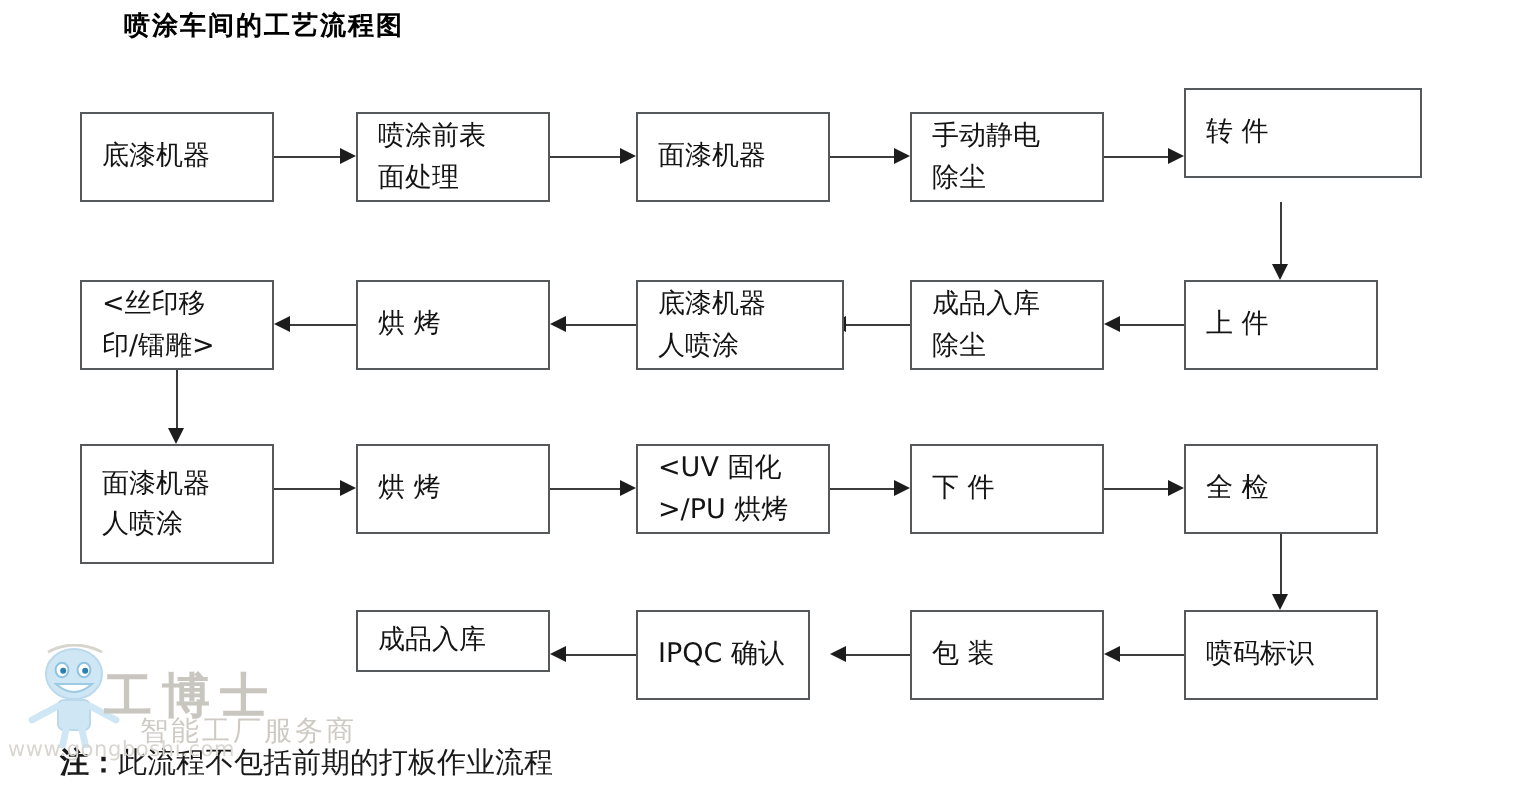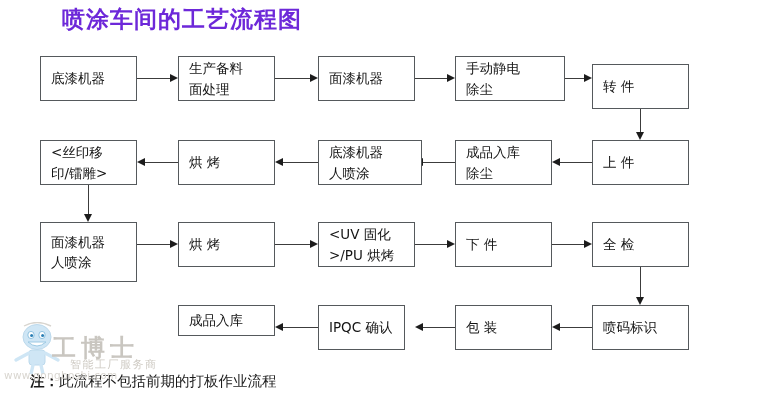--- a/index.html
+++ b/index.html
@@ -7,21 +7,21 @@
     width:760px;height:401px;background:#ffffff;
     font-family:"DejaVu Sans","Liberation Sans",sans-serif;
     position:relative;overflow:hidden;
   }
   #canvas{position:absolute;left:0;top:0;width:760px;height:401px;}
 
   
   .title{
     position:absolute;left:62px;top:4px;
     font-family:"DejaVu Serif","Liberation Serif",serif;
-    font-weight:bold;font-size:23px;color:#6d28d9;
+    font-weight:bold;font-size:13px;color:#000000;
     letter-spacing:1px;white-space:nowrap;
   }
 
   
   .node{
     position:absolute;box-sizing:border-box;
     border:1.2px solid #55595c;background:#ffffff;
     display:flex;align-items:center;
     font-size:13.5px;color:#141414;line-height:1.42;
     padding-left:10px;
@@ -49,21 +49,21 @@
 
   
   .wm{position:absolute;left:4px;top:322px;width:200px;height:62px;pointer-events:none;}
   .wm-name{
     position:absolute;left:48px;top:10px;
     font-family:"DejaVu Serif","Liberation Serif",serif;
     font-size:24px;font-weight:bold;color:#c9c6c0;letter-spacing:5px;
   }
   .wm-sub{
     position:absolute;left:66px;top:35px;
-    font-size:11px;color:#cfcbc4;letter-spacing:1.5px;
+    font-size:14px;color:#cfcbc4;letter-spacing:1.5px;
   }
   .wm-url{
     position:absolute;left:0px;top:47px;
     font-size:10.5px;color:#d9d6d0;letter-spacing:.3px;
   }
   .wm-fig{position:absolute;left:8px;top:0px;width:56px;height:52px;}
 </style>
 </head>
 <body>
 
@@ -105,31 +105,31 @@
       <div class="ln lnh" style="left: 559px; top: 326.8px; width: 33px;"></div>
       <div class="arw arw-l" style="left: 552px; top: 323px;"></div>
       <div class="ln lnh" style="left: 422px; top: 326.8px; width: 33px;"></div>
       <div class="arw arw-l" style="left: 415px; top: 323px;"></div>
       <div class="ln lnh" style="left: 282px; top: 326.8px; width: 36px;"></div>
       <div class="arw arw-l" style="left: 275px; top: 323px;"></div>
       <div class="node" style="left: 40px; top: 56px; width: 97px; height: 45px;">
         <span class="txt">底漆机器</span>
       </div>
       <div class="node two" style="left: 178px; top: 56px; width: 97px; height: 45px;">
-        <span class="txt">生产备料
+        <span class="txt">喷涂前表
 面处理</span>
       </div>
       <div class="node" style="left: 318px; top: 56px; width: 97px; height: 45px;">
         <span class="txt">面漆机器</span>
       </div>
-      <div class="node two" style="left: 455px; top: 56px; width: 110px; height: 45px;">
+      <div class="node two" style="left: 455px; top: 56px; width: 97px; height: 45px;">
         <span class="txt">手动静电
 除尘</span>
       </div>
-      <div class="node" style="left: 592px; top: 64px; width: 97px; height: 45px;">
+      <div class="node" style="left: 592px; top: 44px; width: 119px; height: 45px;">
         <span class="txt">转 件</span>
       </div>
       <div class="node" style="left: 592px; top: 140px; width: 97px; height: 45px;">
         <span class="txt">上 件</span>
       </div>
       <div class="node two" style="left: 455px; top: 140px; width: 97px; height: 45px;">
         <span class="txt">成品入库
 除尘</span>
       </div>
       <div class="node two" style="left: 318px; top: 140px; width: 104px; height: 45px;">

